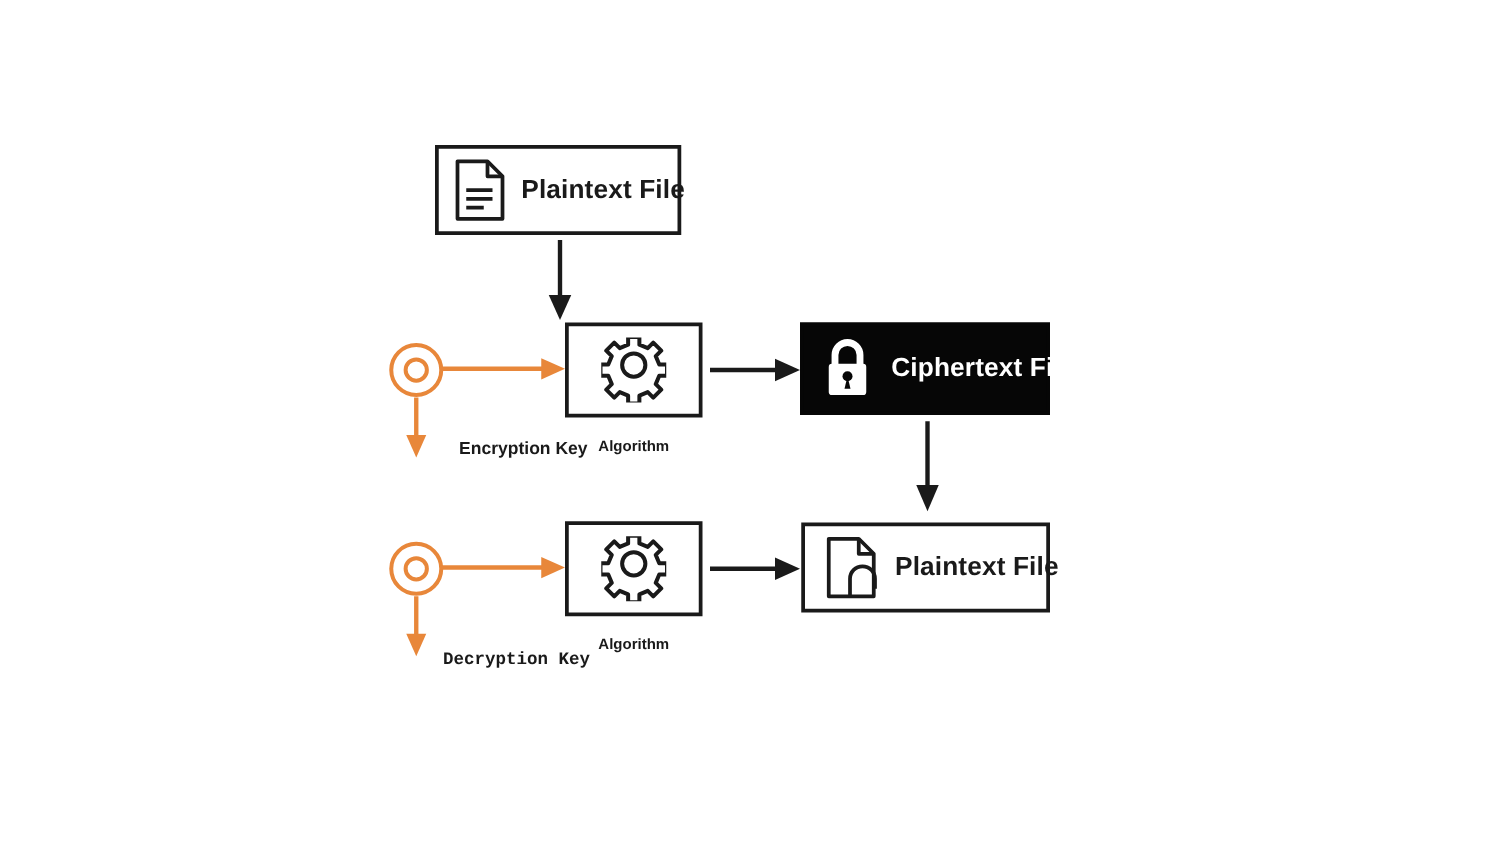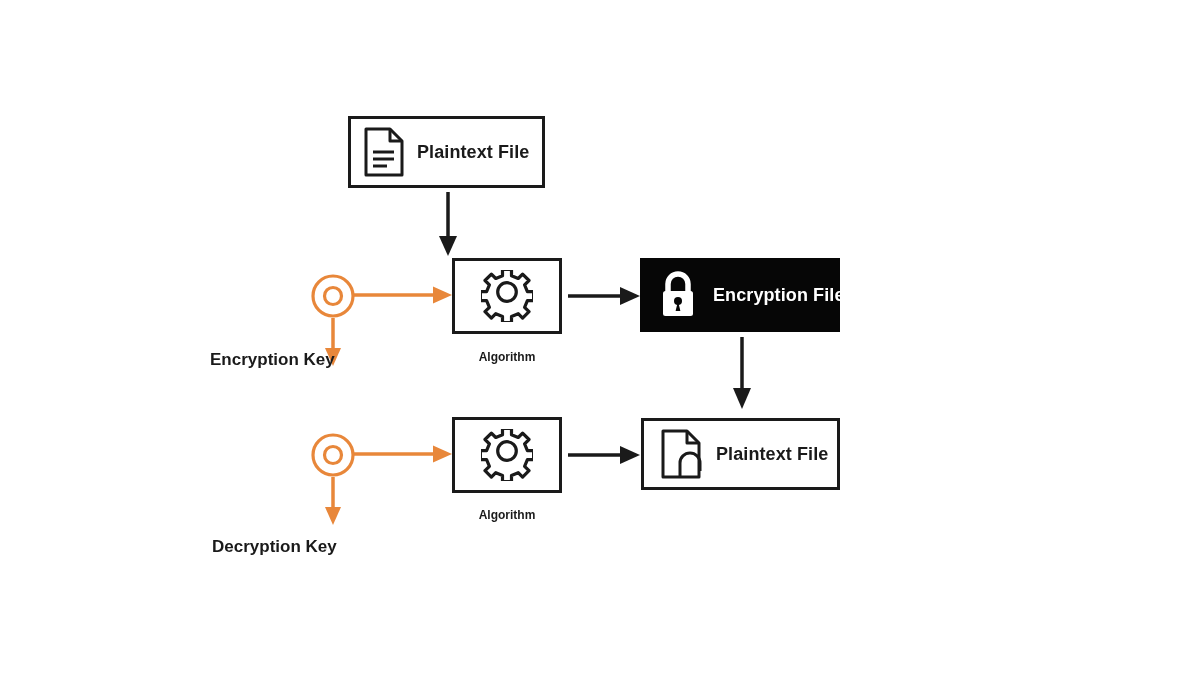--- a/index.html
+++ b/index.html
@@ -29,21 +29,21 @@
     background: #060606;
     border-color: #060606;
   }
   .node .icon-wrap {
     flex: 0 0 auto;
     display: flex;
     align-items: center;
     justify-content: center;
   }
   .node .node-label {
-    font-size: 18px;
+    font-size: 21px;
     font-weight: 700;
     color: #1a1a1a;
     letter-spacing: 0.1px;
     white-space: nowrap;
   }
   .node.dark .node-label {
     color: #ffffff;
   }
 
   
@@ -102,28 +102,28 @@
     font-weight: 600;
     color: #1a1a1a;
     white-space: nowrap;
   }
   #algorithm-encrypt-caption { left: 407px; top: 350px; }
   #algorithm-decrypt-caption { left: 407px; top: 508px; }
 
   .key-caption {
     position: absolute;
     width: 260px;
-    text-align: left;
-    font-size: 17px;
+    text-align: right;
+    font-size: 14px;
     font-weight: 700;
     color: #1a1a1a;
     white-space: nowrap;
   }
   #encryption-key-caption { left: 210px; top: 350px; }
-  #decryption-key-caption { left: 212px; top: 537px; }
+  #decryption-key-caption { left: 212px; top: 520px; font-family: Liberation Mono, monospace; }
 
   .key-icon {
     position: absolute;
     width: 46px;
     height: 46px;
   }
   #encryption-key-icon { left: 310px; top: 273px; }
   #decryption-key-icon { left: 310px; top: 432px; }
 
   .arrow-svg {
@@ -202,21 +202,21 @@
 
   <div class="node dark" id="ciphertext-node">
     <span class="icon-wrap">
       <svg width="42" height="50" viewBox="0 0 42 50" aria-hidden="true">
         <path d="M11 22 V14 a10 10 0 0 1 20 0 V22" fill="none" stroke="#ffffff" stroke-width="5.5"></path>
         <rect x="6" y="21" width="30" height="25" rx="2.5" fill="#ffffff"></rect>
         <circle cx="21" cy="31" r="4" fill="#060606"></circle>
         <path d="M21 31 L18.6 41 H23.4 Z" fill="#060606"></path>
       </svg>
     </span>
-    <span class="node-label">Encryption File</span>
+    <span class="node-label">Ciphertext File</span>
   </div>
 
   <svg class="arrow-svg" id="arrow-ciphertext-down" width="30" height="74">
     <line x1="15" y1="0" x2="15" y2="57" stroke="#1a1a1a" stroke-width="3.5"></line>
     <path d="M15 72 L6 51 L24 51 Z" fill="#1a1a1a"></path>
   </svg>
 
   <svg class="key-icon" id="decryption-key-icon" viewBox="0 0 46 46">
     <circle cx="23" cy="23" r="20" fill="none" stroke="#e8873a" stroke-width="3.2"></circle>
     <circle cx="23" cy="23" r="8.5" fill="none" stroke="#e8873a" stroke-width="3.2"></circle>

